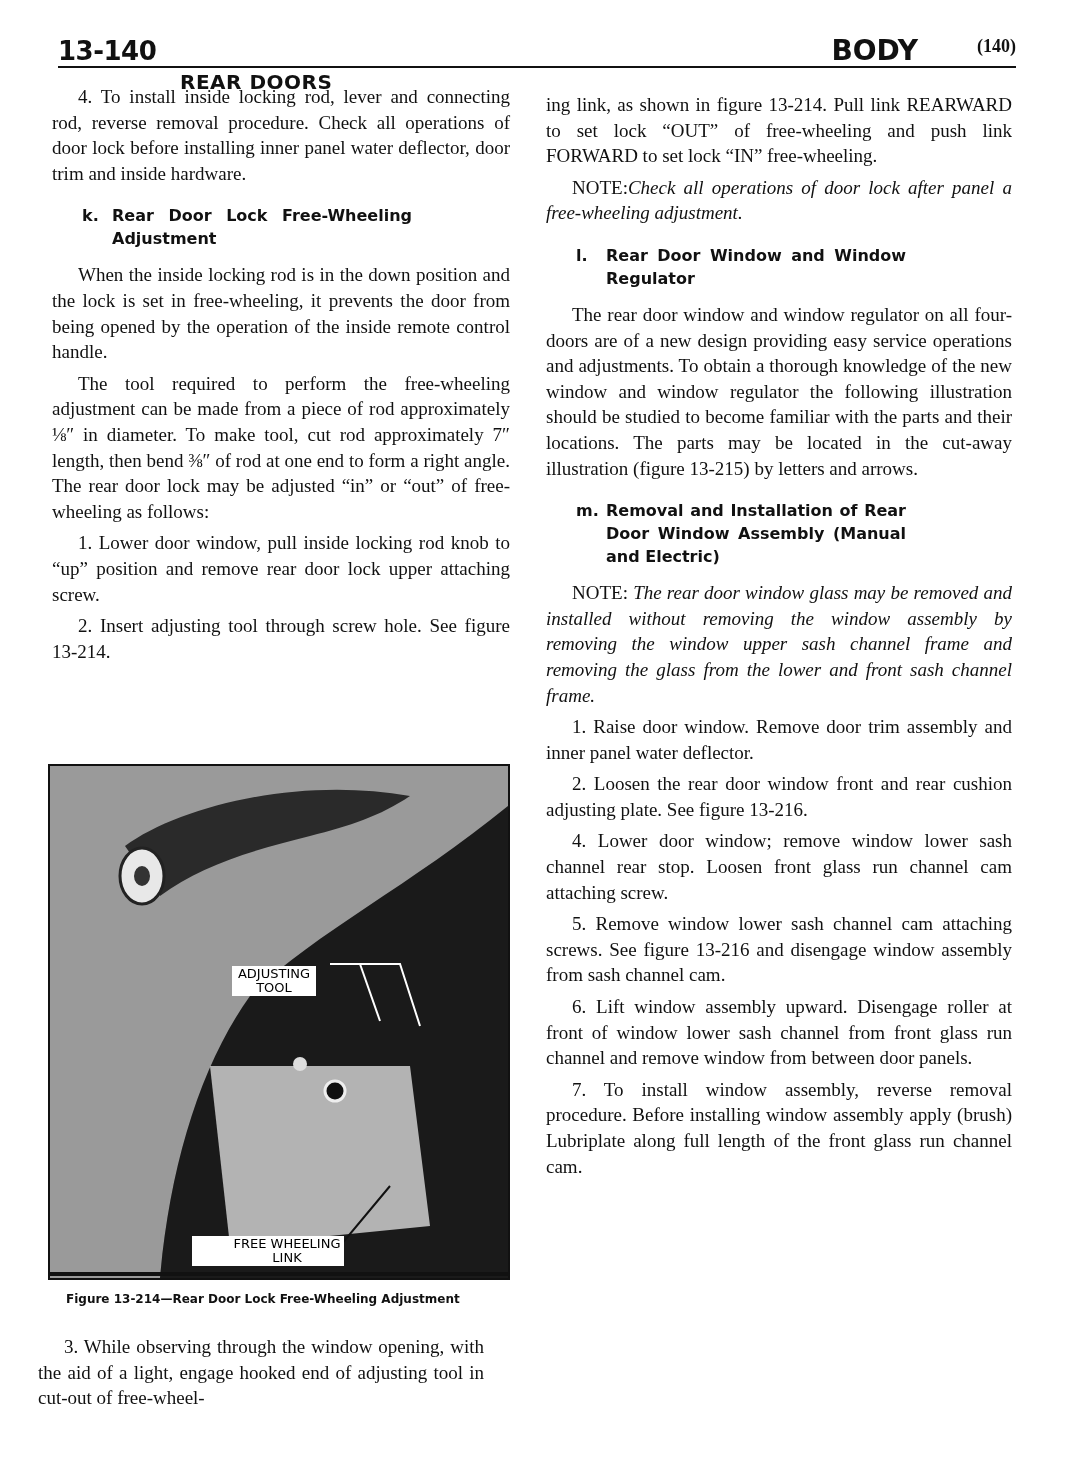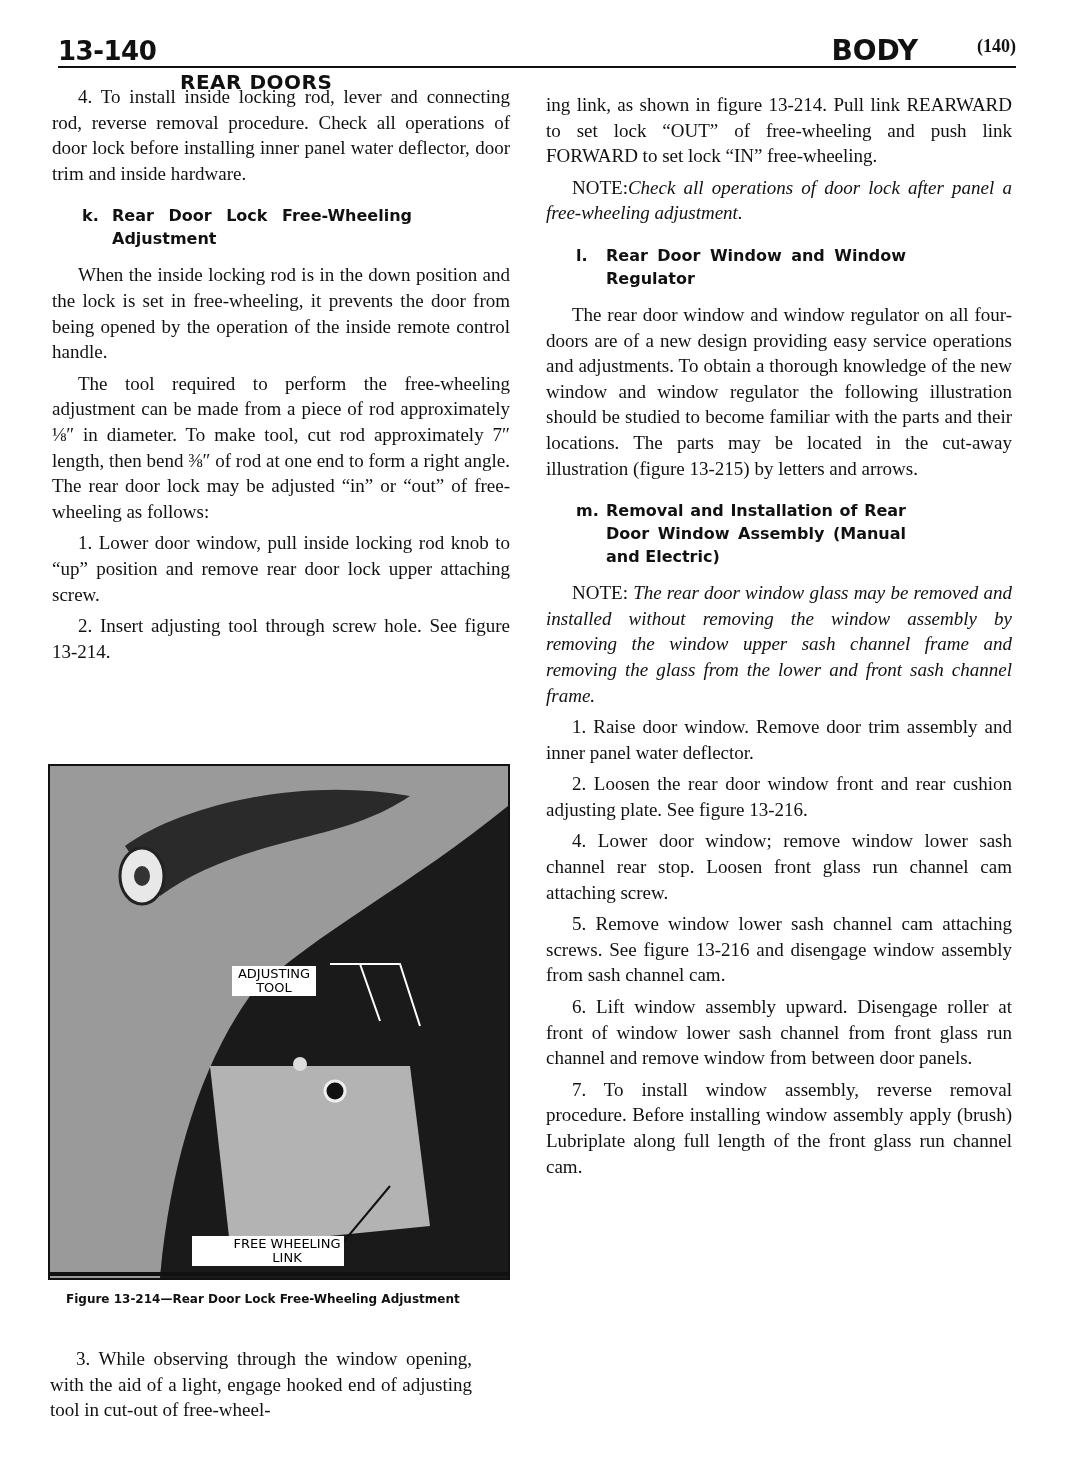--- a/index.html
+++ b/index.html
@@ -36,21 +36,21 @@
                  font-size: 13px; line-height: 14px; color: #000; padding: 1px 2px; }
     .fig-adj { left: 182px; top: 200px; }
     .fig-free { left: 142px; top: 470px; }
 
     .caption { position: absolute; left: 66px; top: 1292px; width: 420px;
                font-family: "DejaVu Sans", sans-serif; font-weight: bold; font-size: 12px;
                white-space: nowrap; }
 
     .col-left-b { position: absolute; left: 34px; top: 1330px; width: 454px; font-size: 19px;
                   line-height: 25.6px; text-align: justify; }
-    .col-left-b p { margin: 16px; text-indent: 26px; }
+    .col-left-b p { margin: 4px; text-indent: 26px; }
   </style>
 </head>
 <body>
 
 <div class="header">
   <span class="pg">13-140</span>
   <span class="sec">REAR DOORS</span>
   <span class="body-lbl">BODY</span>
   <span class="num">(140)</span>
   <div class="rule"></div>

